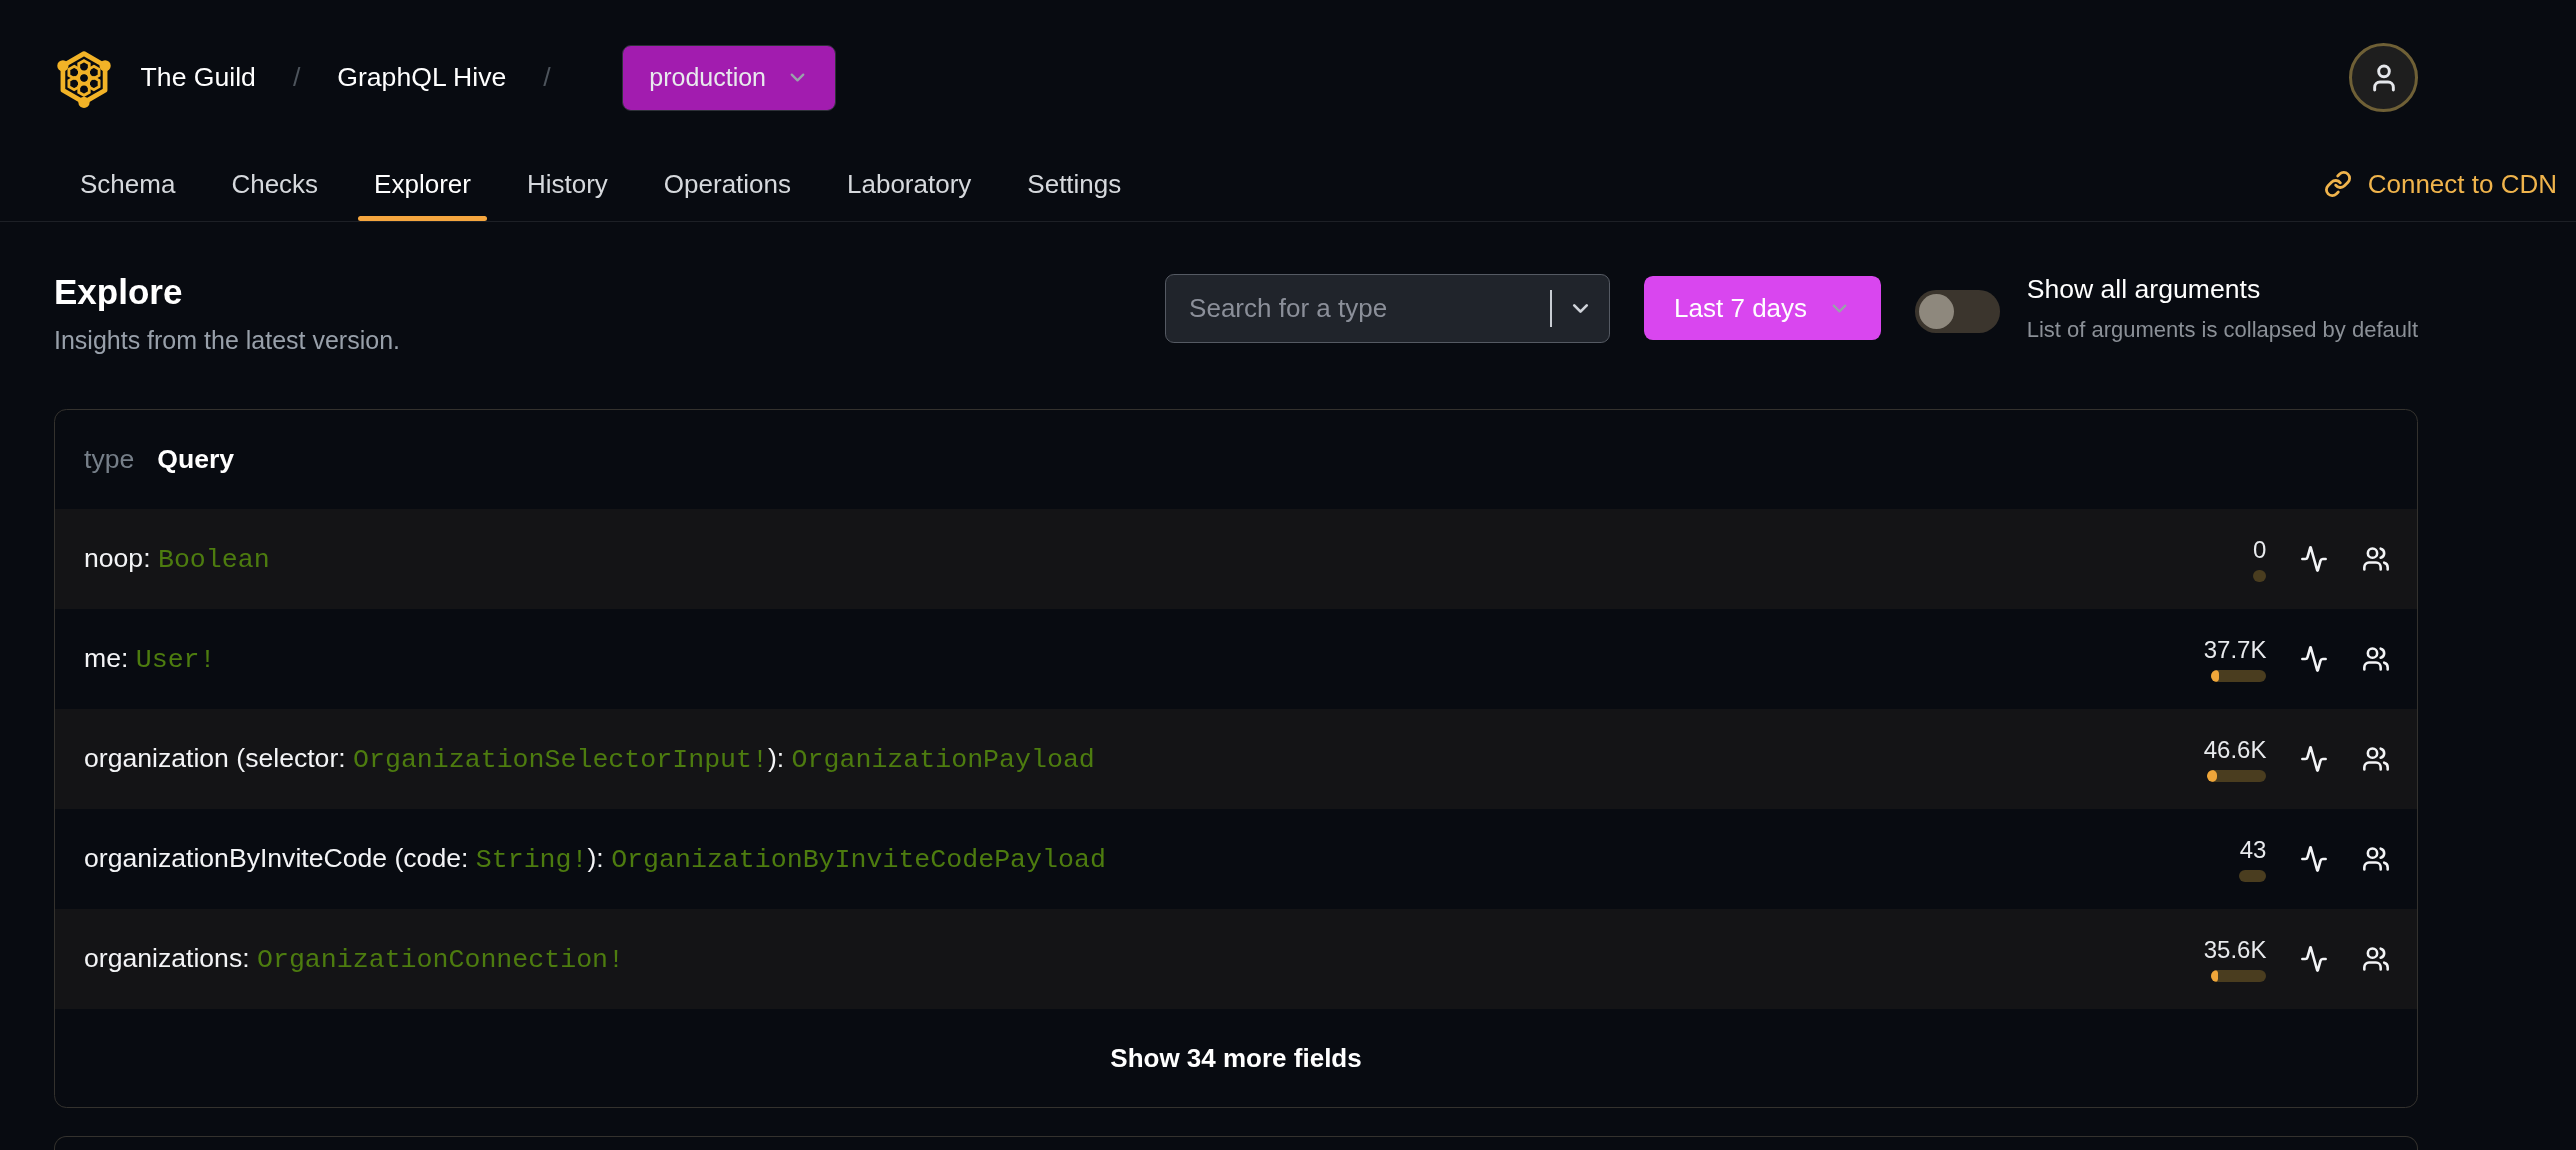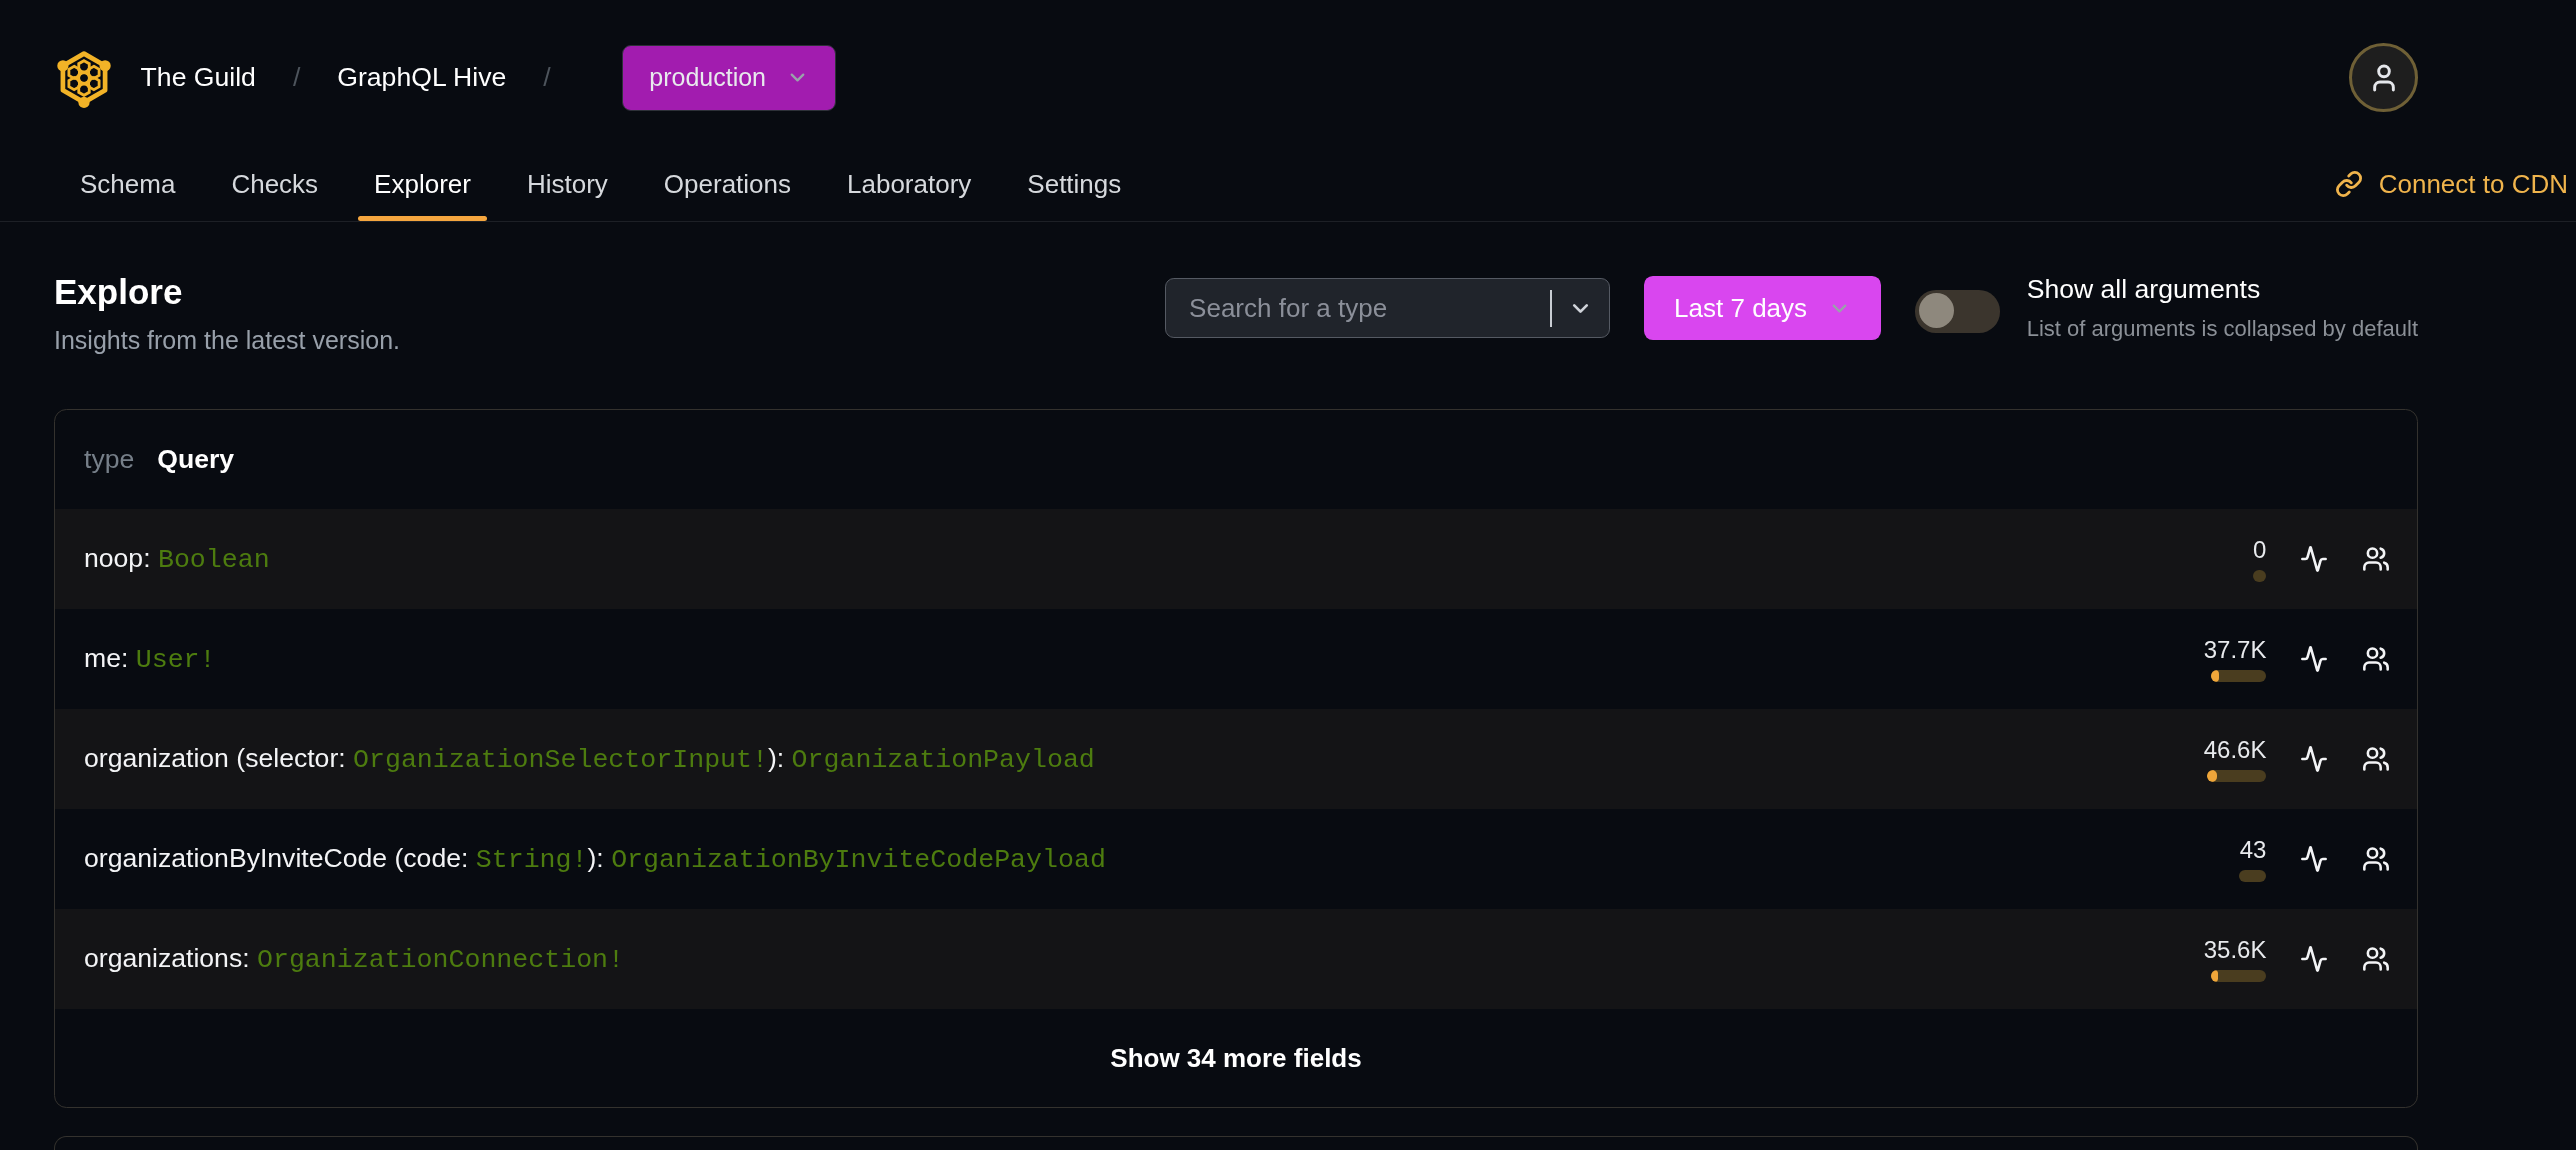--- a/index.html
+++ b/index.html
@@ -36,31 +36,31 @@
   
   .tabbar-wrap { border-bottom:1.8px solid #1d2026; width:2576px; margin-left:-54px; padding-left:54px; }
   .tabbar { display:flex; align-items:center; height:74px; }
   .tabs { display:flex; gap:56px; padding-left:26px; height:100%; }
   .tab { position:relative; display:flex; align-items:center; font-size:26px; color:#d6d9dd; cursor:pointer; }
   .tab.active { color:#ffffff; }
   .tab.active::after {
     content:""; position:absolute; left:-17%; right:-17%; bottom:0;
     height:5.3px; background:#f5a63f; border-radius:2.7px;
   }
-  .cdn-link { display:flex; align-items:center; gap:16px; color:#f0b44c; font-size:26px; cursor:pointer; margin-right:8px; }
+  .cdn-link { display:flex; align-items:center; gap:16px; color:#f0b44c; font-size:26px; cursor:pointer; margin-right:19px; }
   .cdn-link svg { width:28px; height:28px; stroke:#f0b44c; fill:none; stroke-width:2.4; stroke-linecap:round; stroke-linejoin:round; }
 
   
   .page-head { display:flex; align-items:flex-start; margin-top:50px;gap:28px; }
   .head-left { flex:1; }
   .page-title { font-size:35px; font-weight:700; color:#ffffff; }
   .page-subtitle { font-size:25px; color:#98a0aa; margin-top:14px; }
   .controls { display:flex; align-items:center; gap:34px; margin-top:1.8px; }
   .search-box {
-    width:445px; height:60px; background:#20242b;
+    width:445px; height:69px; background:#20242b;
     border:1.8px solid #555a63; border-radius:8.9px;
     display:flex; align-items:center; cursor:text;
   }
   .search-input {
     flex:1; height:100%; background:transparent; border:none; outline:none;
     padding:0 23px; font-size:26px; color:#e5e7eb; font-family:"Liberation Sans", sans-serif;
   }
   .search-input::placeholder { color:#8b8f99; }
   .search-divider { width:1.8px; height:37px; background:#c9cdd3; }
   .search-chev { width:57px; display:flex; align-items:center; justify-content:center; cursor:pointer; }

